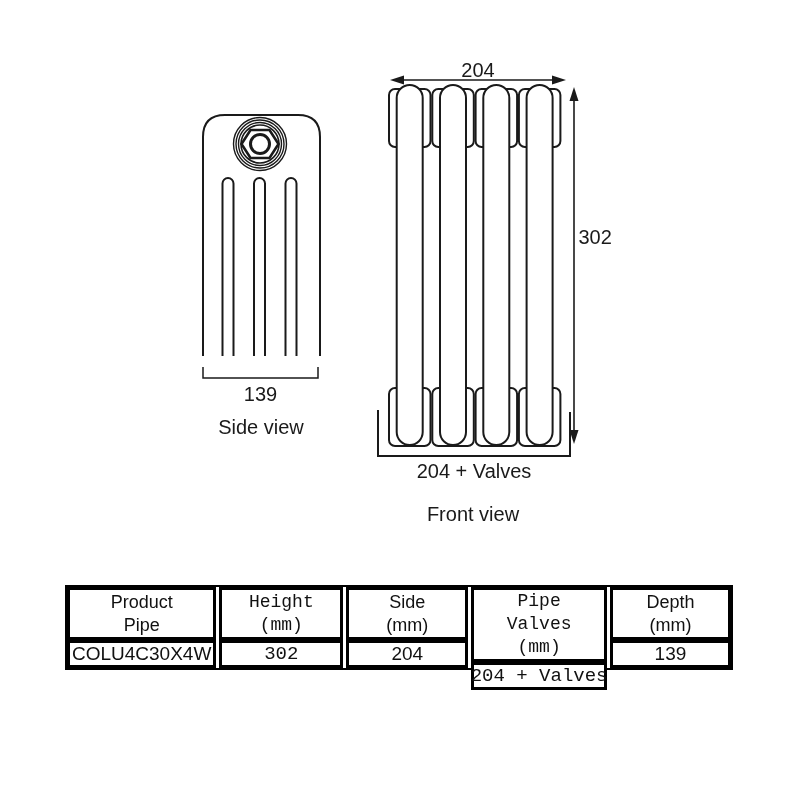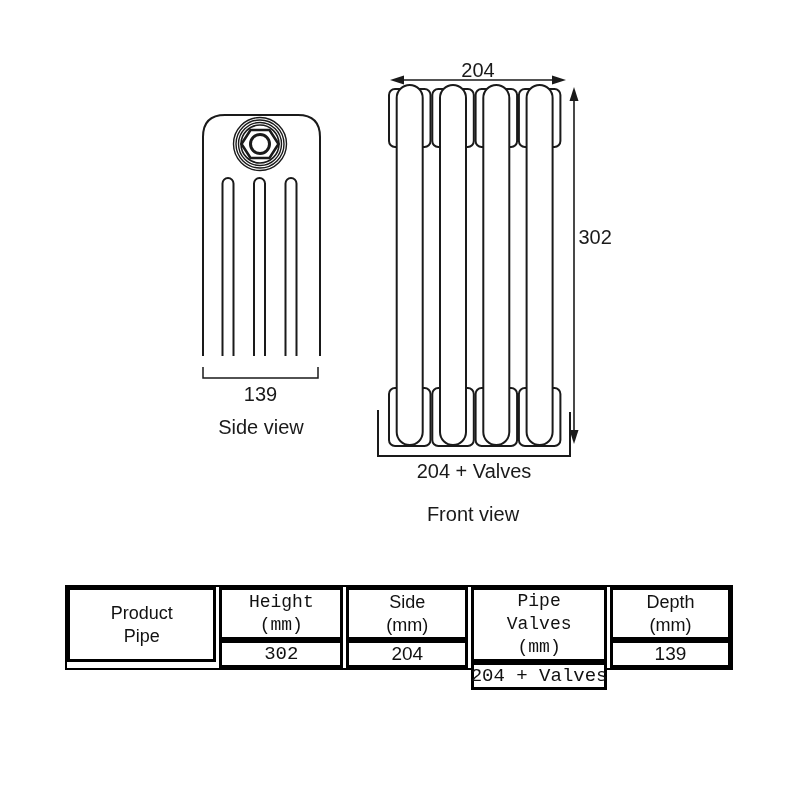--- a/index.html
+++ b/index.html
@@ -138,20 +138,21 @@
     </g>
   </svg>
 
   <div class="spec-table">
 
     <div class="spec-col c0">
       <div class="cell head">
         <div>Product</div>
         <div>Pipe</div>
       </div>
+      <div class="cell val">COLU4C30X4W</div>
     </div>
 
     <div class="spec-col c1">
       <div class="cell head">
         <div>Height</div>
         <div>(mm)</div>
       </div>
       <div class="cell val">302</div>
     </div>
 

